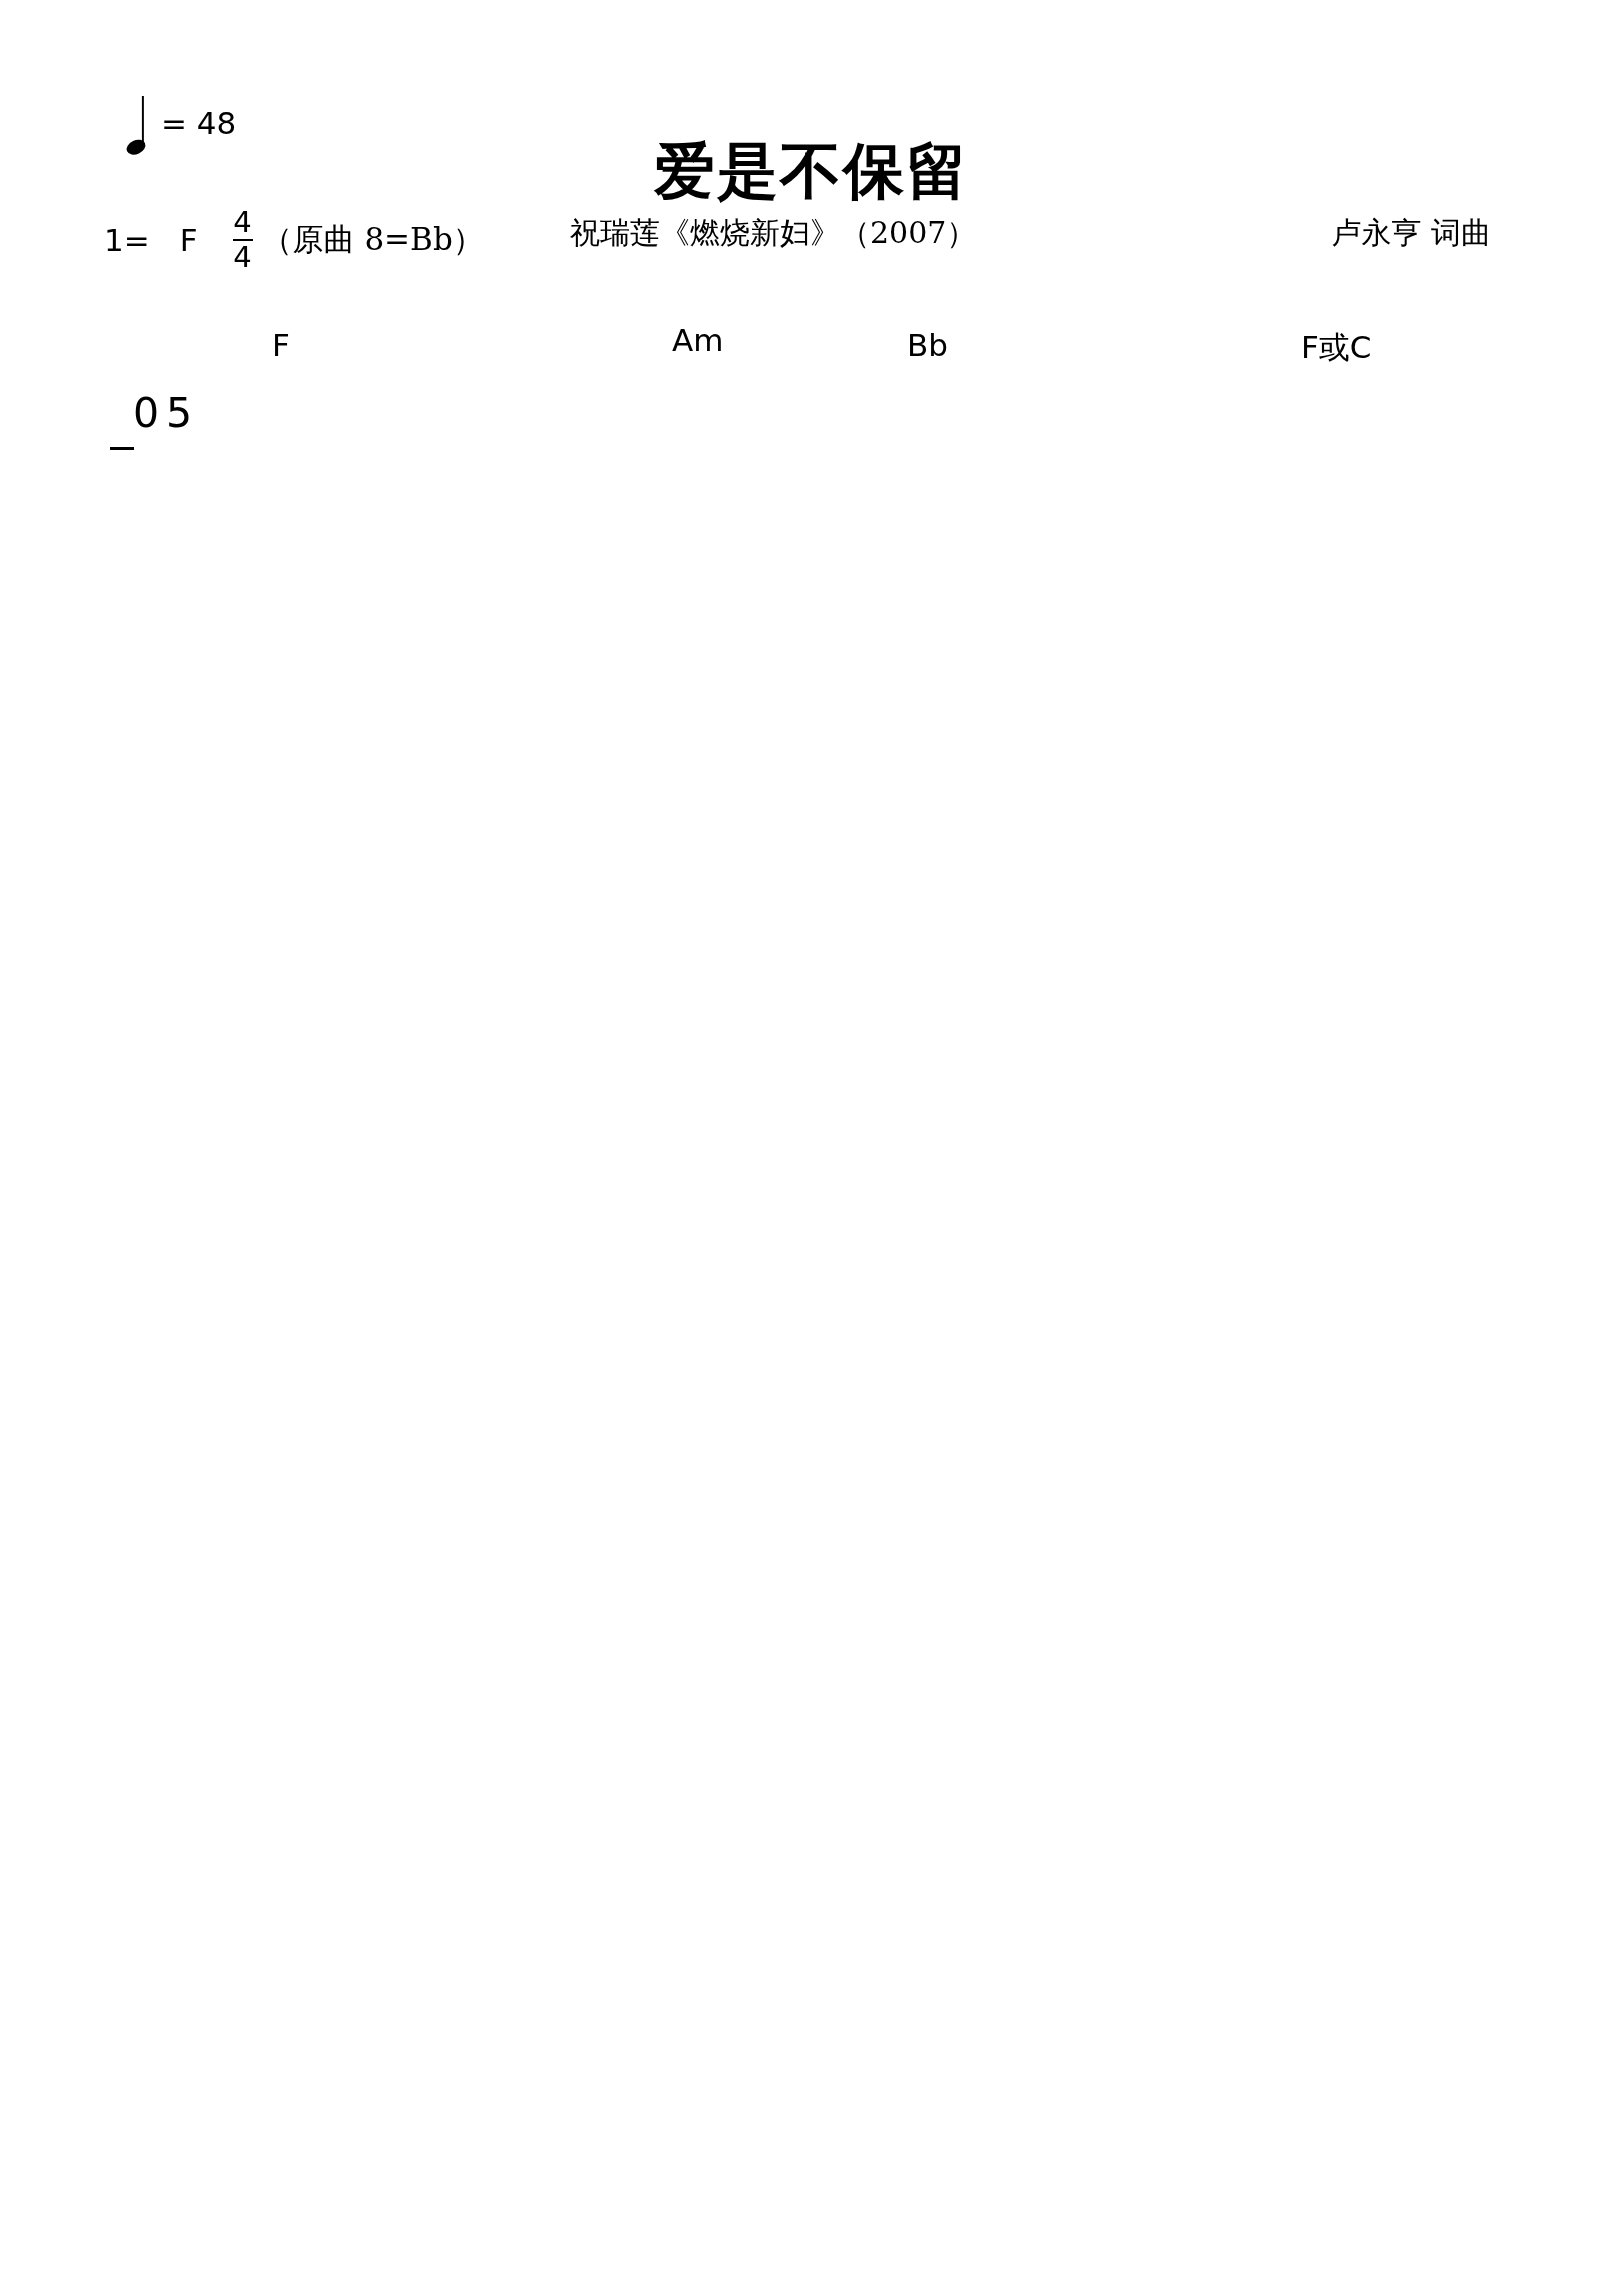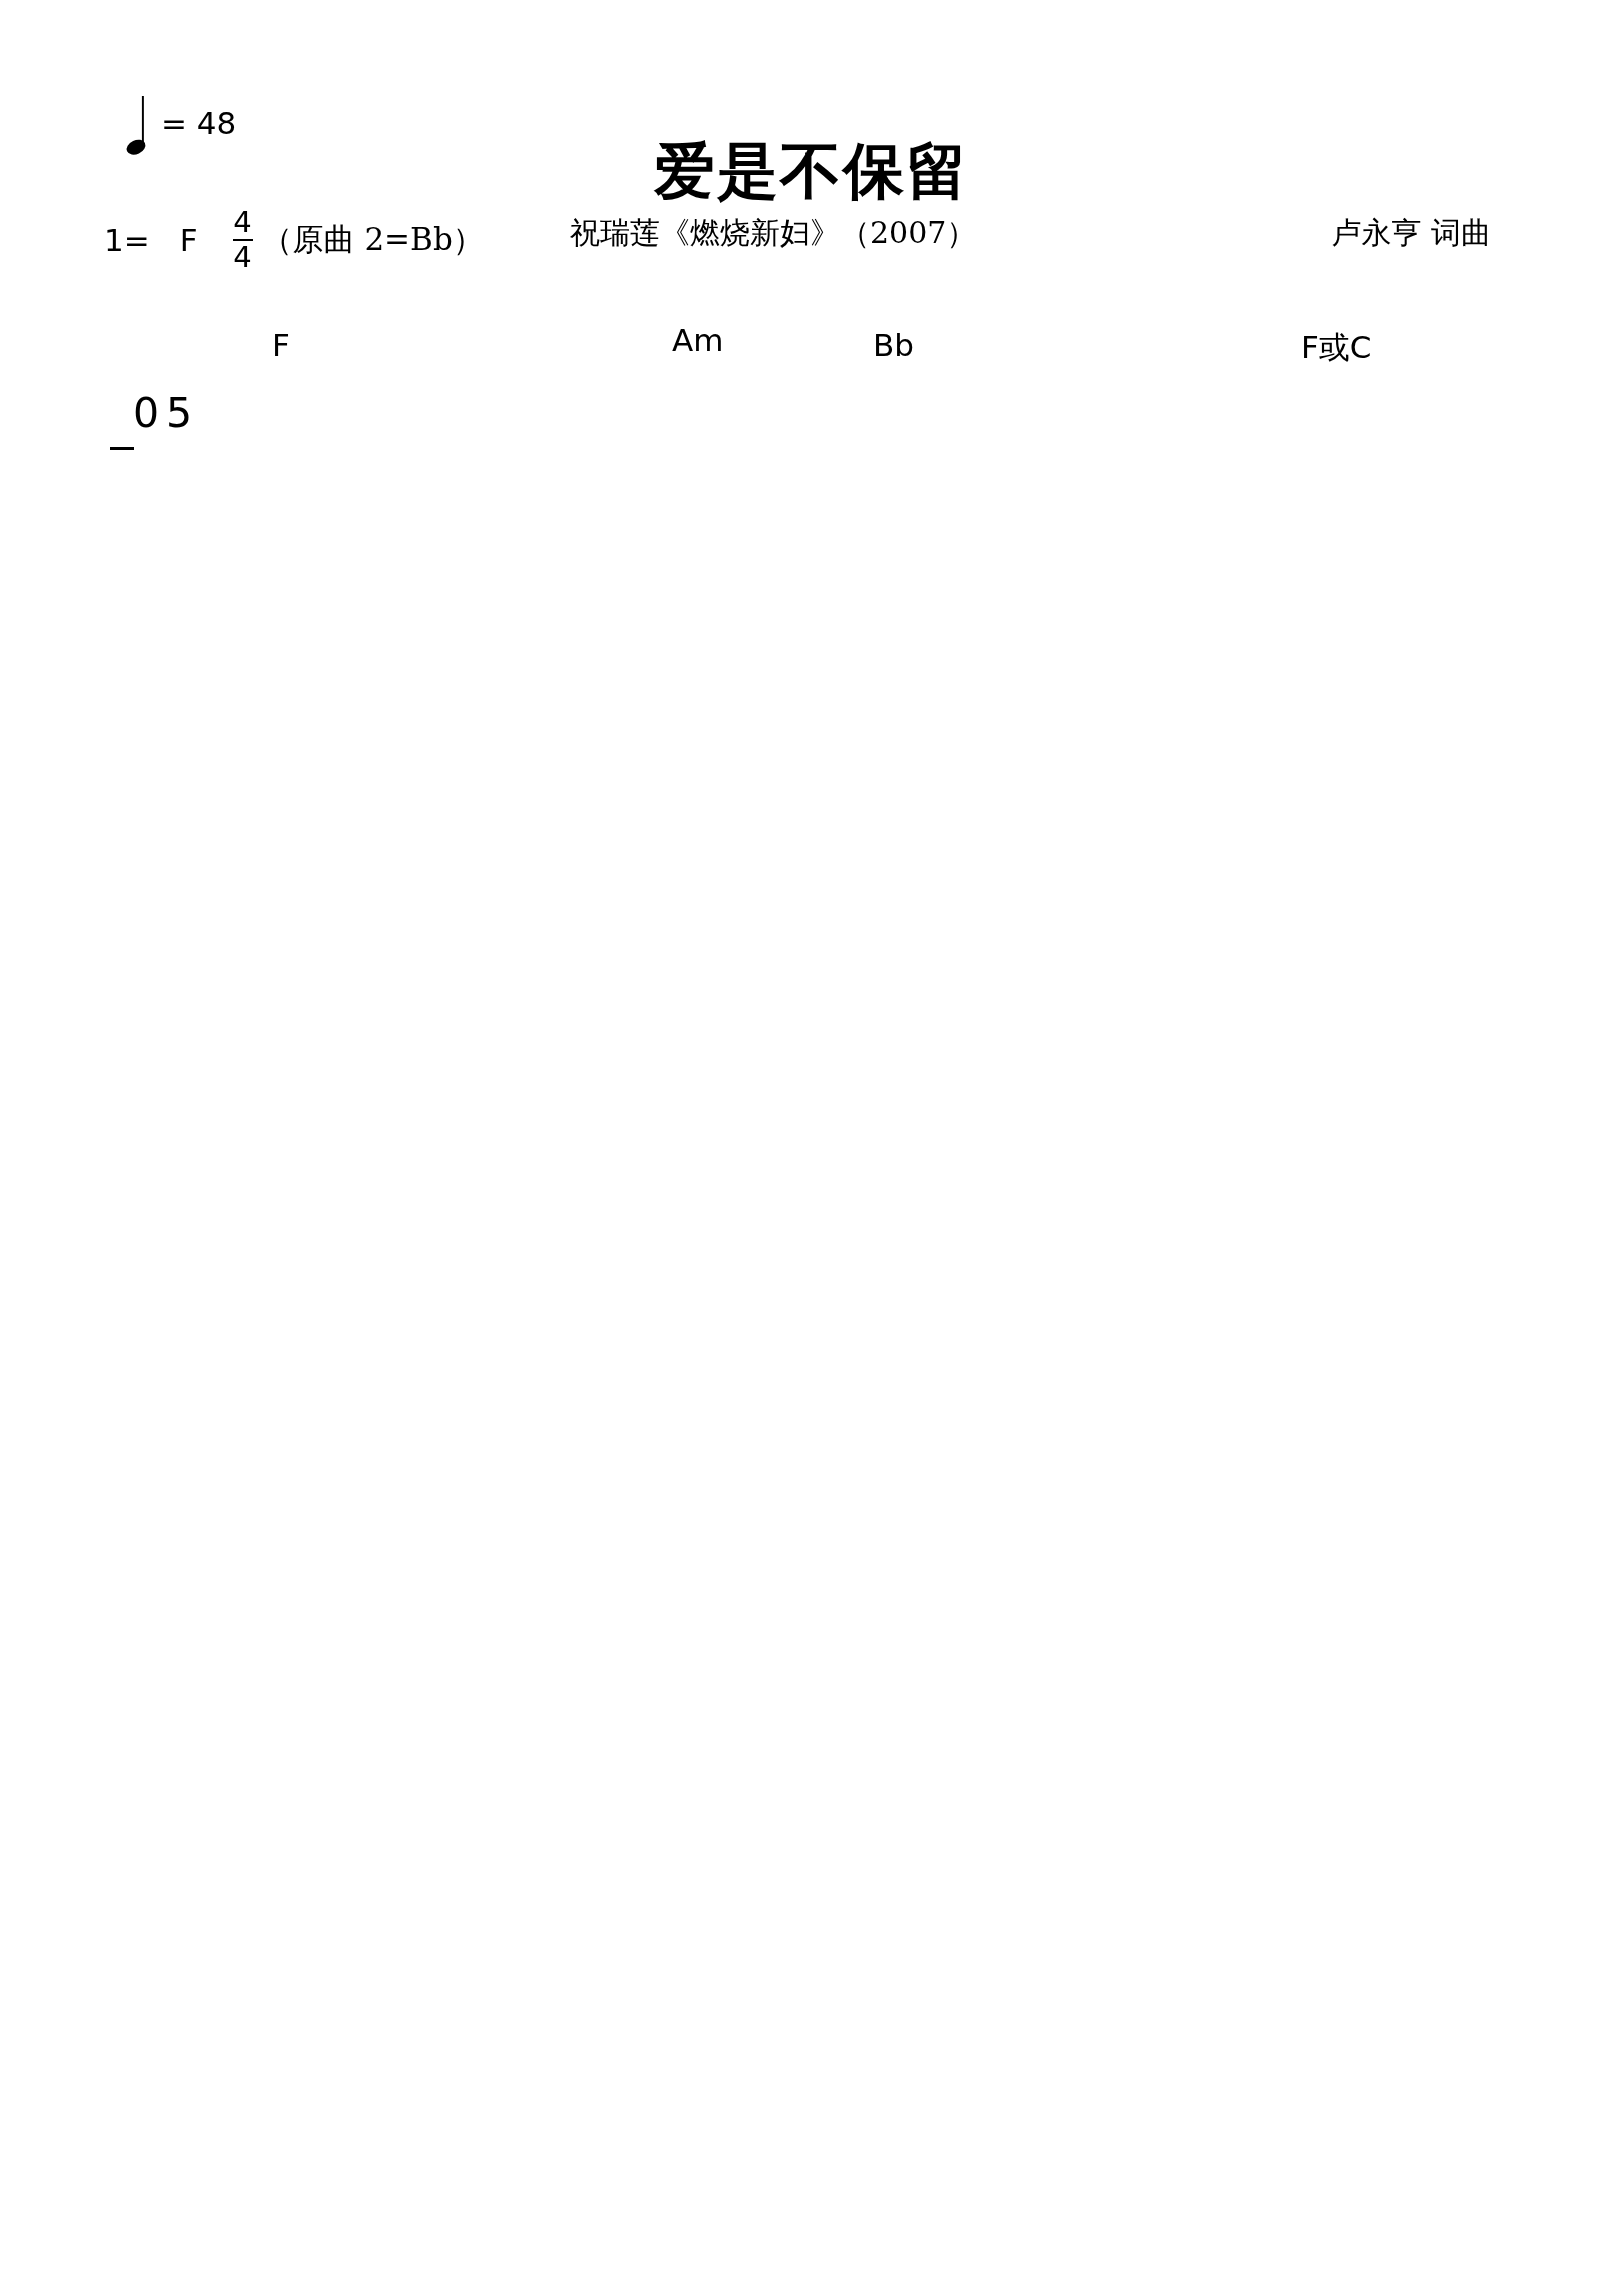--- a/index.html
+++ b/index.html
@@ -34,29 +34,29 @@
 </div>
 <div class="abs title">爱是不保留</div>
 <div class="abs keyline">
   <span>1=</span>
   <span class="f">F</span>
   <span class="frac">
     <span>4</span>
     <span class="bar"></span>
     <span>4</span>
   </span>
-  <span style="font-family:'DejaVu Serif',serif;">（原曲 2=Bb）</span>
+  <span style="font-family:'DejaVu Serif',serif;">（原曲 8=Bb）</span>
 </div>
 <div class="abs source">祝瑞莲《燃烧新妇》（2007）</div>
 <div class="abs composer">卢永亨 词曲</div>
 
 <div class="system" style="top:317px;height:278px;">
   <div class="chord" style="left:272px;top:10px">F</div>
   <div class="chord" style="left:672px;top:5px">Am</div>
-  <div class="chord" style="left:873px;top:10px">Bb</div>
+  <div class="chord" style="left:907px;top:10px">Bb</div>
   <div class="chord" style="left:1301px;top:10px">F或C</div>
 
   <div>
     <span class="note" style="left:131px;top:72px">0</span>
     <span class="note" style="left:164px;top:72px">5</span>
     <div class="beam" style="left:110px;top:130px;width:24px"></div>
     <div class="beam" style="left:110px;top:130px;width:23px"></div>
     <div class="beam" style="left:110px;top:130px;width:23px"></div>
     <div class="beam" style="left:110px;top:130px;width:23px"></div>
     <div class="beam" style="left:110px;top:130px;width:23px"></div>

